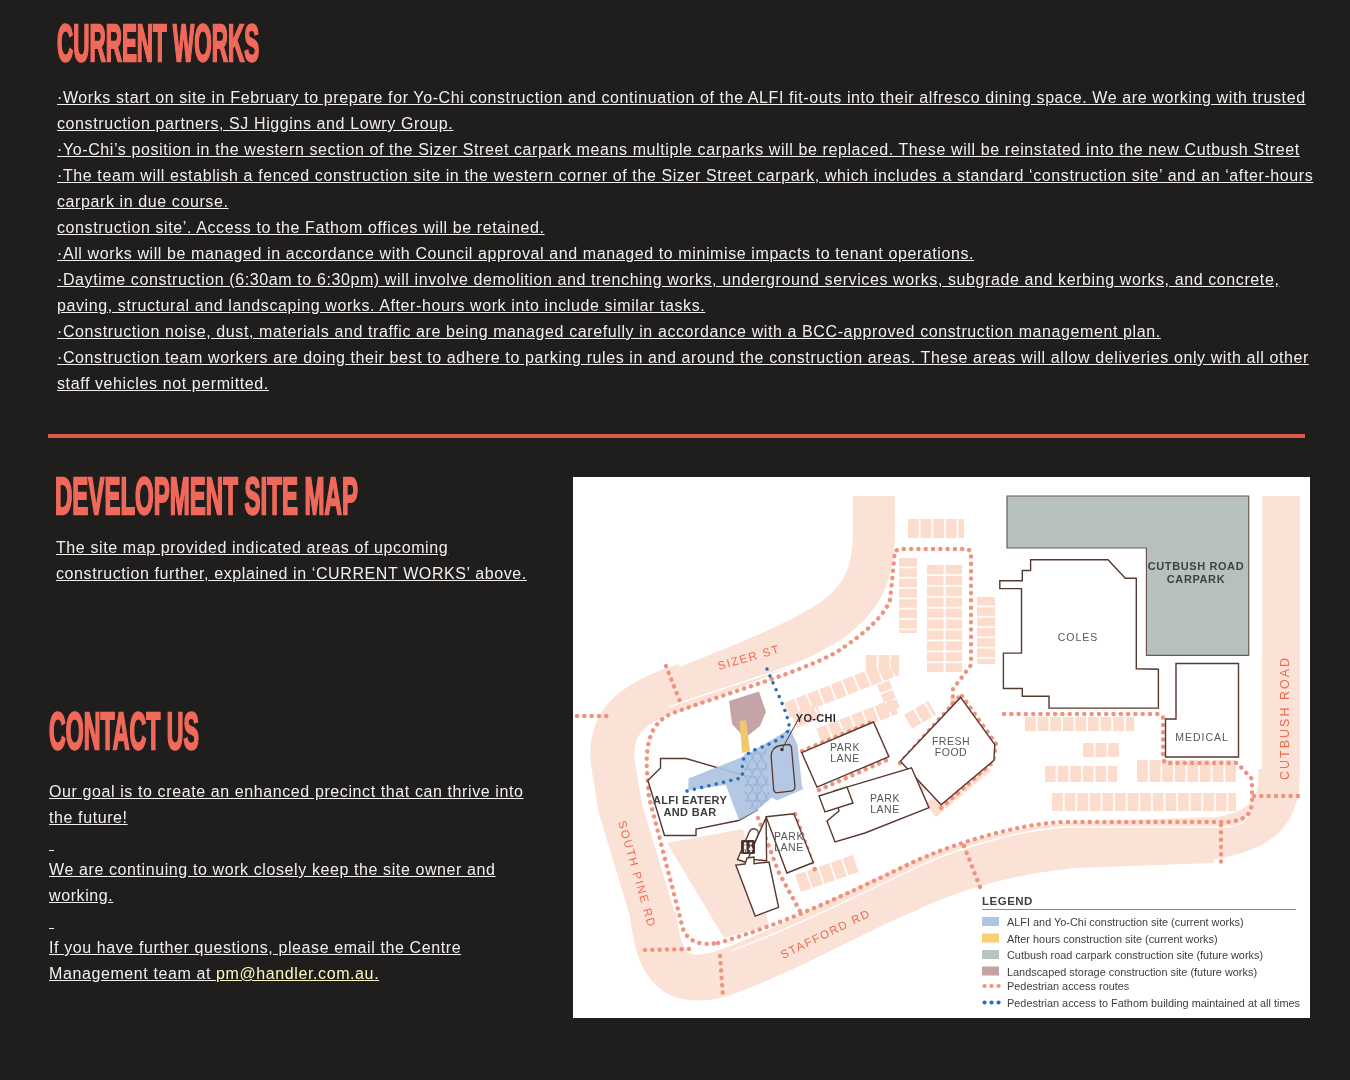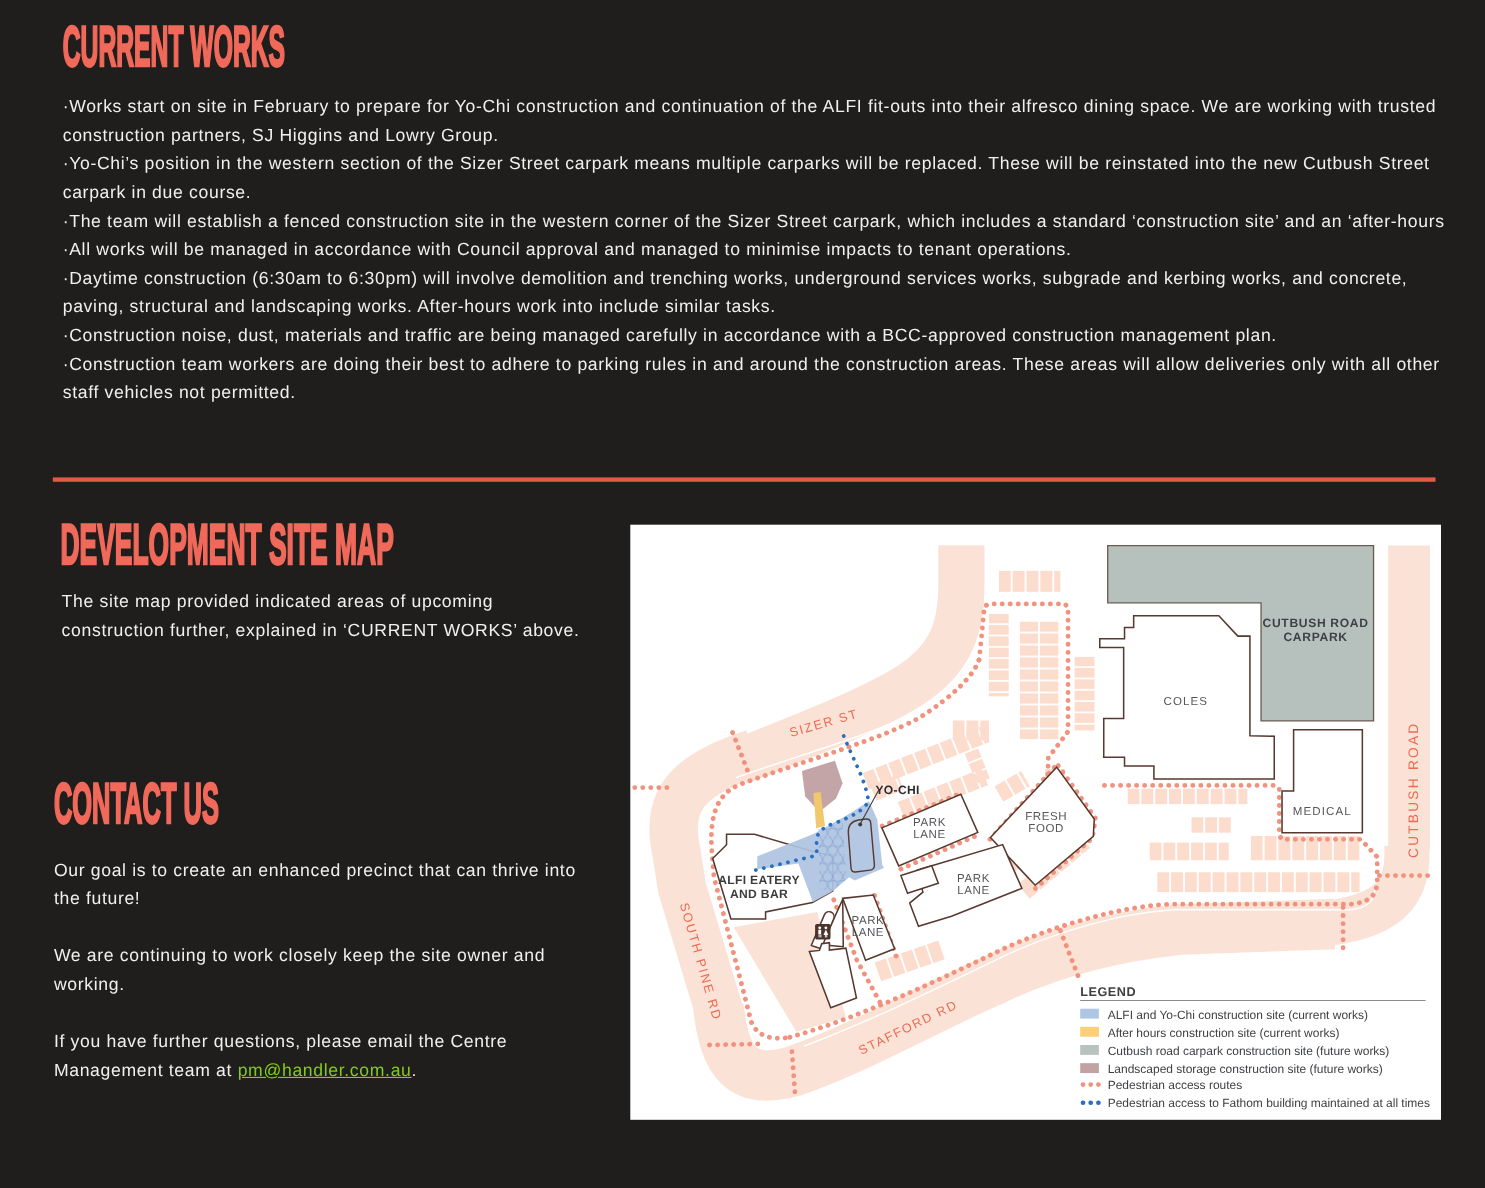--- a/index.html
+++ b/index.html
@@ -1,34 +1,35 @@
 <!DOCTYPE html>
 <html><head>
 <meta charset="utf-8">
 <style>
   html,body{margin:0;padding:0;}
   body{width:1350px;height:1080px;background:#201e1d;position:relative;overflow:hidden;
        font-family:"Liberation Sans",sans-serif;}
   .h1{position:absolute;color:#f0695a;font-weight:bold;font-size:52px;line-height:52px;
       transform-origin:0 50%;white-space:nowrap;letter-spacing:0px;}
   .bodytxt{position:absolute;color:#f2f0ee;font-size:16px;letter-spacing:0.6px;}
-  .bodytxt div{height:26px;line-height:26px;white-space:nowrap;}
-  a.em{color:#84cc16;text-decoration:underline;}
+  .bodytxt div{height:26px;line-height:26px;white-space:nowrap;text-decoration:underline;}
+  a.em{color:#fef9c3;text-decoration:underline;}
 </style>
 </head>
 <body>
 
 <div class="h1" style="left:57px;top:17px;transform:scaleX(0.432);-webkit-text-stroke:2.4px #f0695a;">CURRENT WORKS</div>
 
 <div class="bodytxt" style="left:57px;top:85px;">
 <div>·Works start on site in February to prepare for Yo-Chi construction and continuation of the ALFI fit-outs into their alfresco dining space. We are working with trusted</div>
 <div>construction partners, SJ Higgins and Lowry Group.</div>
 <div>·Yo-Chi’s position in the western section of the Sizer Street carpark means multiple carparks will be replaced. These will be reinstated into the new Cutbush Street</div>
+<div>·The team will establish a fenced construction site in the western corner of the Sizer Street carpark, which includes a standard ‘construction site’ and an ‘after-hours</div>
 <div>carpark in due course.</div>
-<div>·The team will establish a fenced construction site in the western corner of the Sizer Street carpark, which includes a standard ‘construction site’ and an ‘after-hours</div>
+<div>construction site’. Access to the Fathom offices will be retained.</div>
 <div>·All works will be managed in accordance with Council approval and managed to minimise impacts to tenant operations.</div>
 <div>·Daytime construction (6:30am to 6:30pm) will involve demolition and trenching works, underground services works, subgrade and kerbing works, and concrete,</div>
 <div>paving, structural and landscaping works. After-hours work into include similar tasks.</div>
 <div>·Construction noise, dust, materials and traffic are being managed carefully in accordance with a BCC-approved construction management plan.</div>
 <div>·Construction team workers are doing their best to adhere to parking rules in and around the construction areas. These areas will allow deliveries only with all other</div>
 <div>staff vehicles not permitted.</div>
 </div>
 
 <div style="position:absolute;left:48px;top:434px;width:1257px;height:4px;background:#e05a46;"></div>
 

